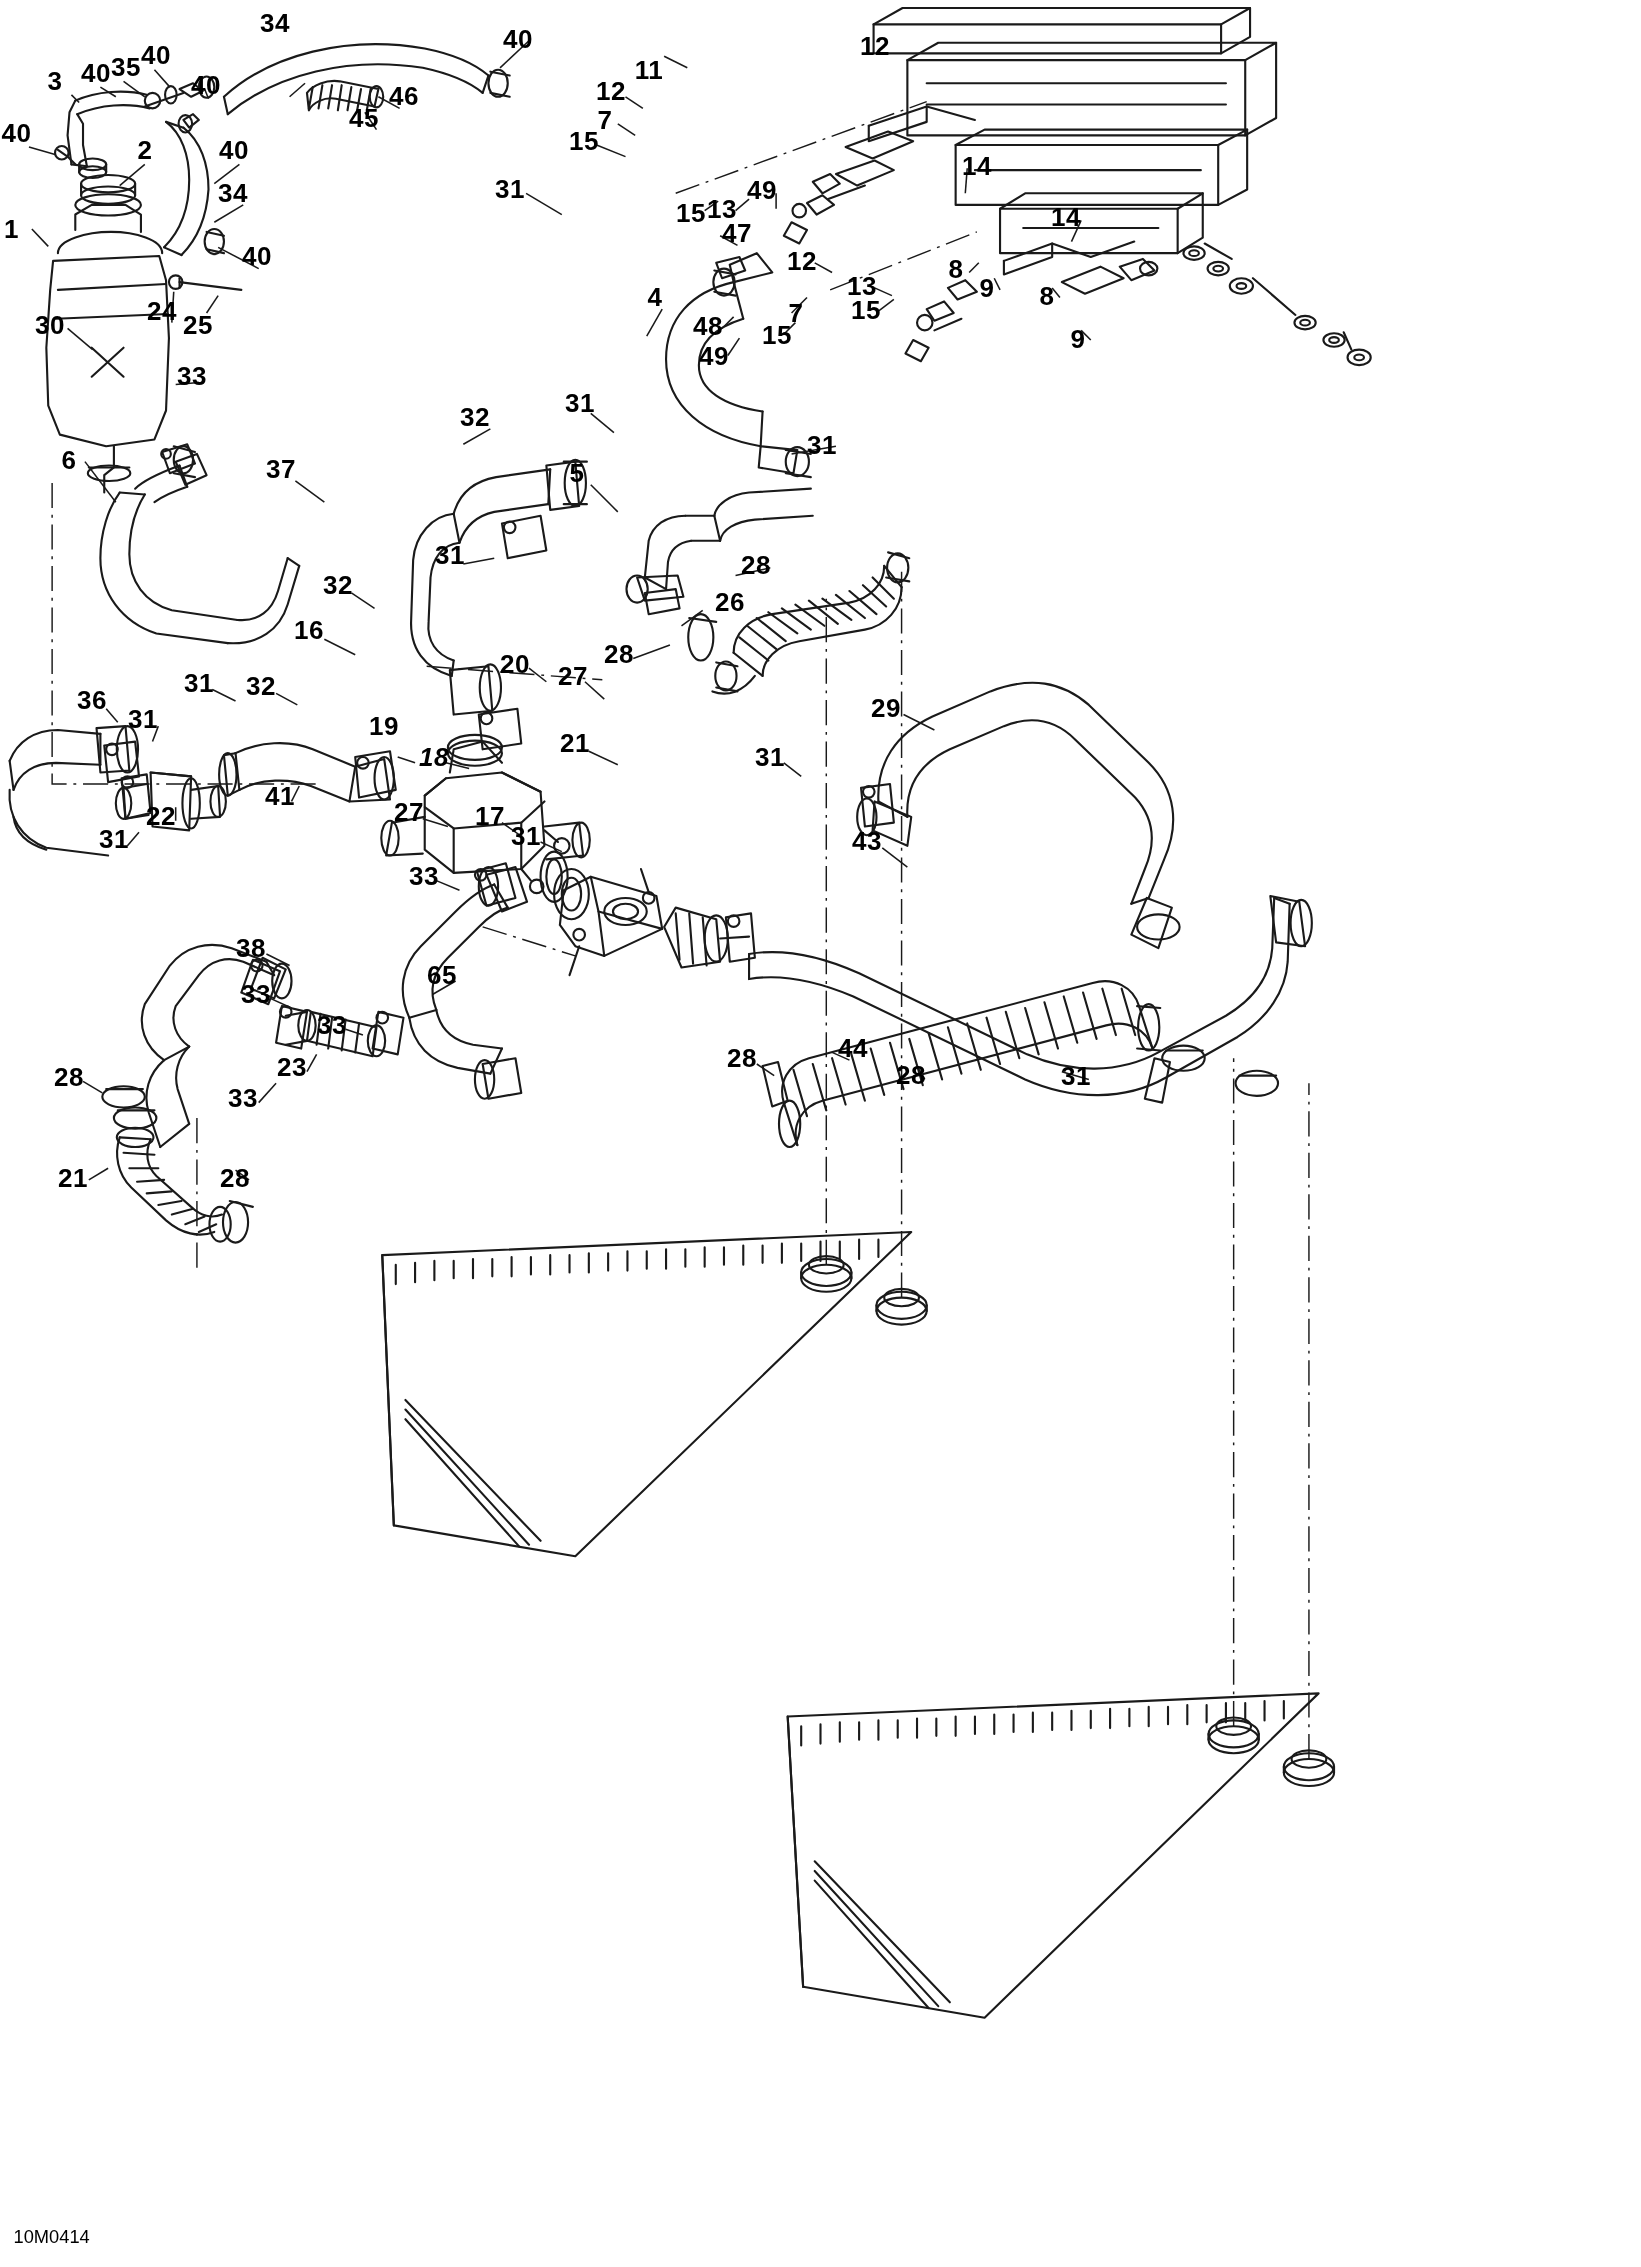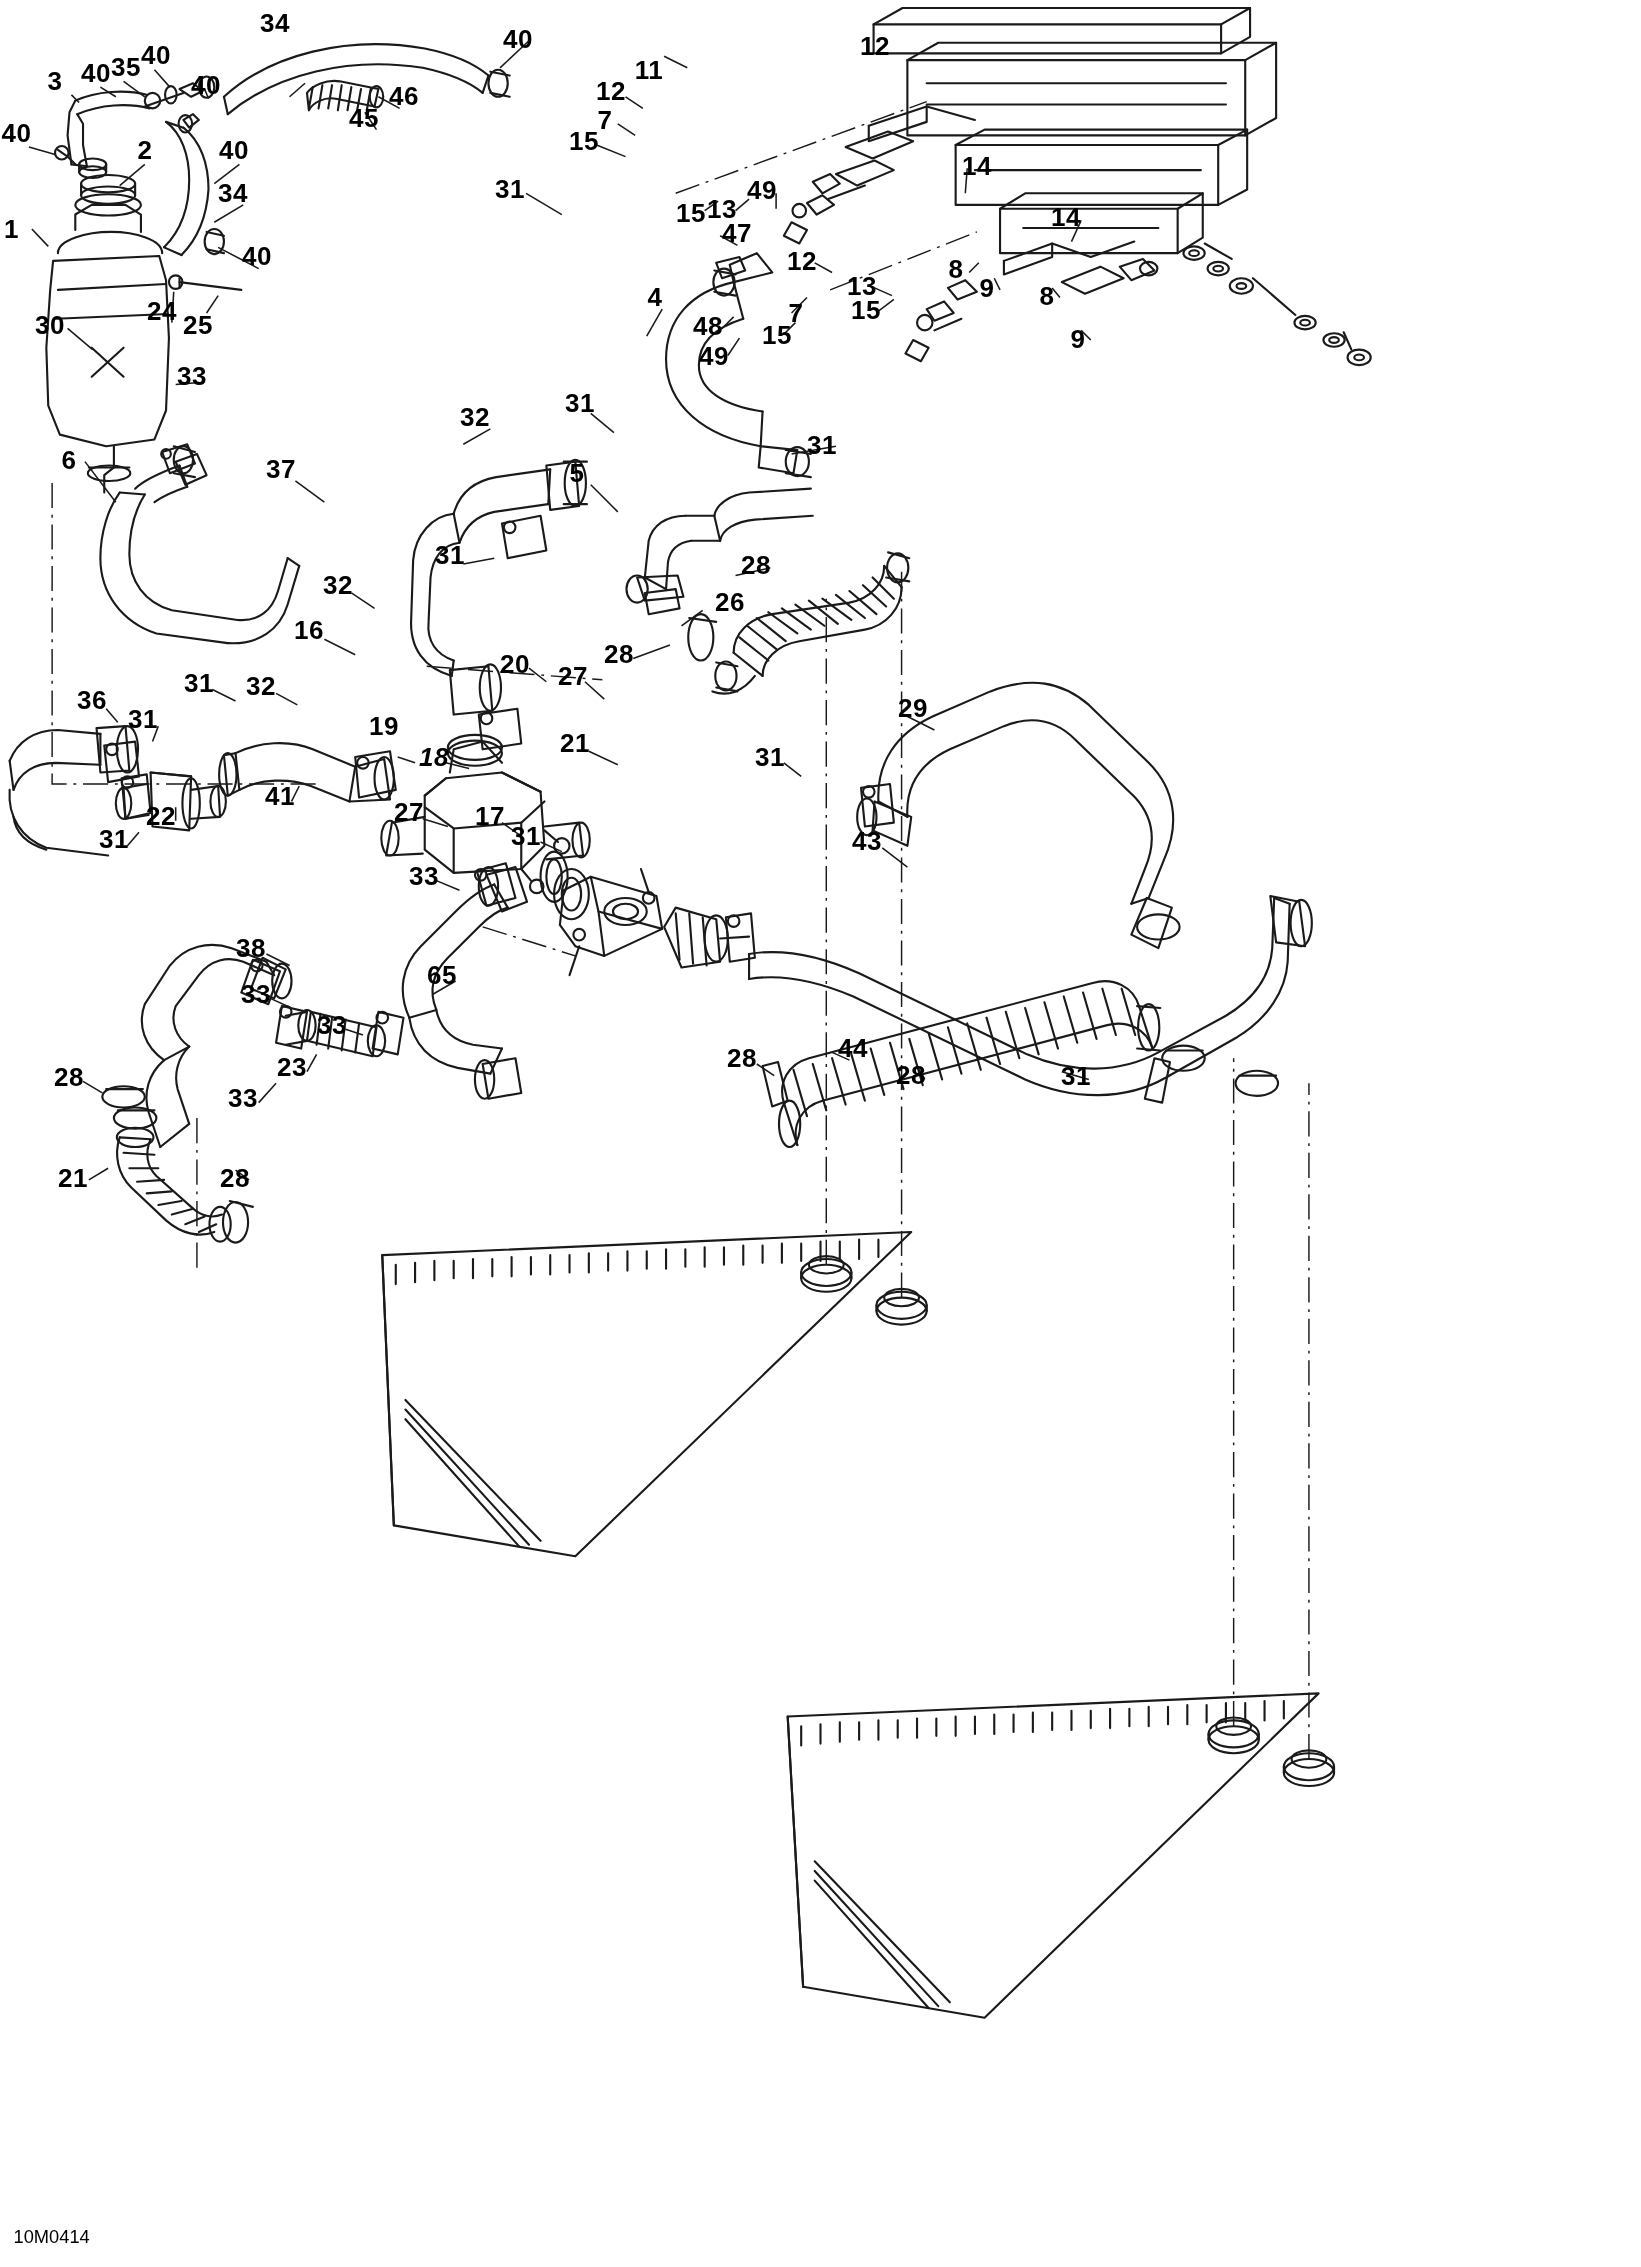--- a/index.html
+++ b/index.html
@@ -685,21 +685,21 @@
     <div class="callout" style="left: 450px; top: 555px;">31</div>
     <div class="callout" style="left: 338px; top: 585px;">32</div>
     <div class="callout" style="left: 689px; top: 602px; margin-left: 41px;">26</div>
     <div class="callout" style="left: 619px; top: 654px;">28</div>
     <div class="callout" style="left: 309px; top: 630px;">16</div>
     <div class="callout" style="left: 515px; top: 664px;">20</div>
     <div class="callout" style="left: 573px; top: 676px;">27</div>
     <div class="callout" style="left: 261px; top: 686px;">32</div>
     <div class="callout" style="left: 199px; top: 683px;">31</div>
     <div class="callout" style="left: 92px; top: 700px;">36</div>
-    <div class="callout" style="left: 886px; top: 708px; margin-left: 27px;">29</div>
+    <div class="callout" style="left: 886px; top: 708px;">29</div>
     <div class="callout" style="left: 143px; top: 719px;">31</div>
     <div class="callout" style="left: 384px; top: 726px;">19</div>
     <div class="callout" style="left: 434px; top: 757px; font-style: italic;">18</div>
     <div class="callout" style="left: 575px; top: 743px;">21</div>
     <div class="callout" style="left: 770px; top: 757px;">31</div>
     <div class="callout" style="left: 280px; top: 796px;">41</div>
     <div class="callout" style="left: 409px; top: 812px;">27</div>
     <div class="callout" style="left: 490px; top: 816px;">17</div>
     <div class="callout" style="left: 526px; top: 836px;">31</div>
     <div class="callout" style="left: 161px; top: 816px;">22</div>

